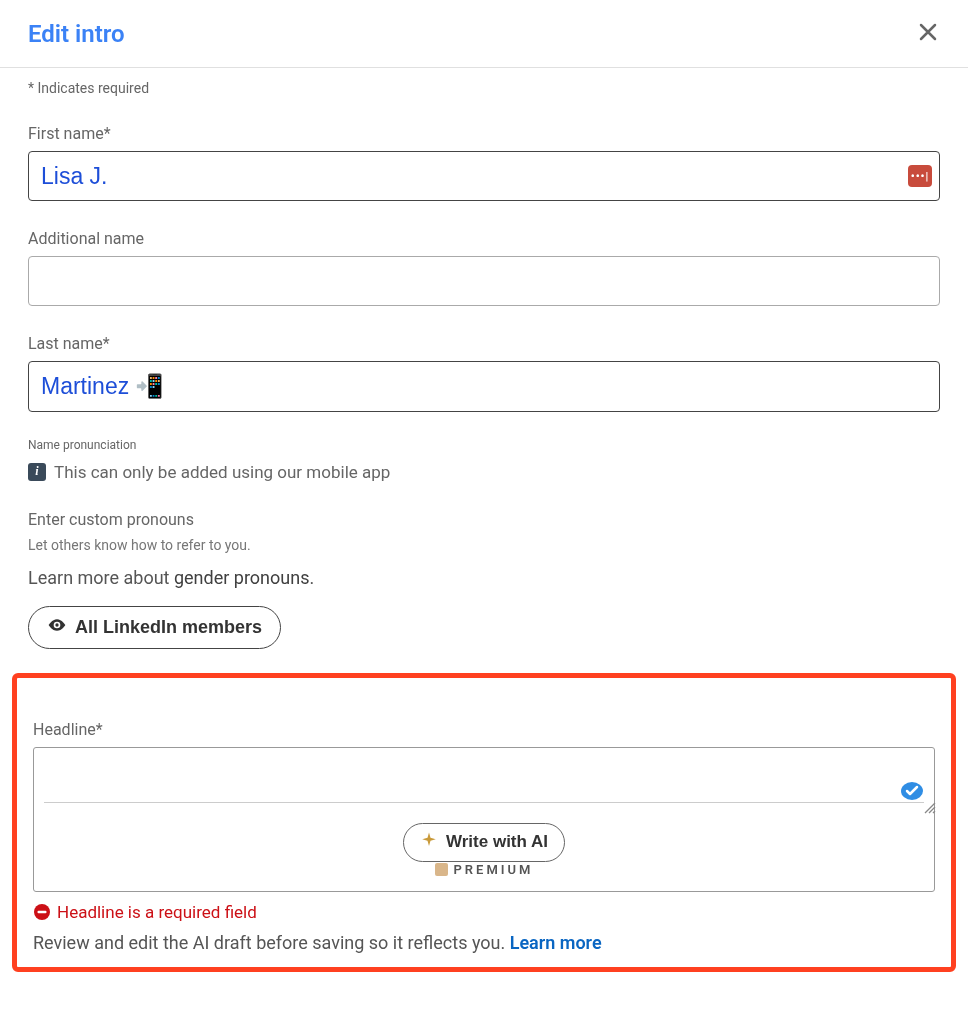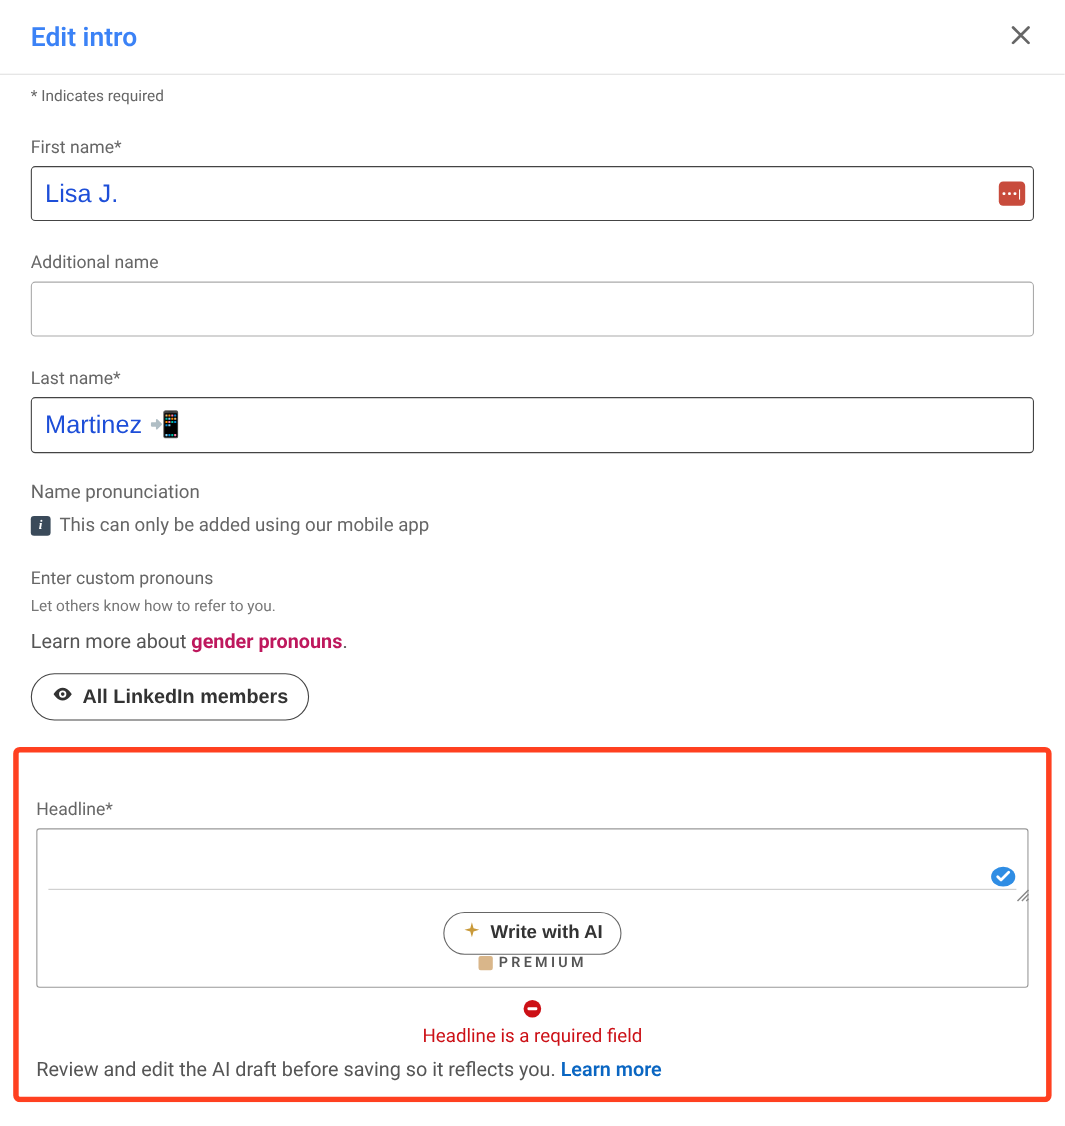--- a/index.html
+++ b/index.html
@@ -89,21 +89,21 @@
       color: #fff;
       font-size: 11px;
       letter-spacing: 1px;
     }
     .badge-icon::before {
       content: "•••|";
       font-weight: bold;
       line-height: 1;
     }
     .section-label {
-      font-size: 17px;
+      font-size: 12px;
       color: #666;
       margin-bottom: 10px;
     }
     .info-row {
       display: flex;
       align-items: center;
       gap: 8px;
       margin-bottom: 24px;
     }
     .info-icon {
@@ -129,22 +129,22 @@
       color: #777;
       margin-top: 4px;
     }
     .learn-row {
       font-size: 18px;
       color: #555;
       margin-top: 14px;
       margin-bottom: 18px;
     }
     .learn-row a {
-      color: #be185d;
-      font-weight: 700;
+      color: #404040;
+      font-weight: 400;
       text-decoration: none;
     }
     .pill-button {
       display: inline-flex;
       align-items: center;
       gap: 8px;
       padding: 8px 18px;
       border: 1px solid #444;
       border-radius: 999px;
       background: #fff;
@@ -247,21 +247,20 @@
       width: 13px;
       height: 13px;
       background: #d9b68a;
       border-radius: 2px;
     }
     .error-row {
       display: flex;
       align-items: center;
       gap: 6px;
       margin-top: 10px;
-      flex-direction: column;
     }
     .error-icon {
       width: 18px;
       height: 18px;
     }
     .error-icon svg {
       width: 18px;
       height: 18px;
     }
     .error-text {

